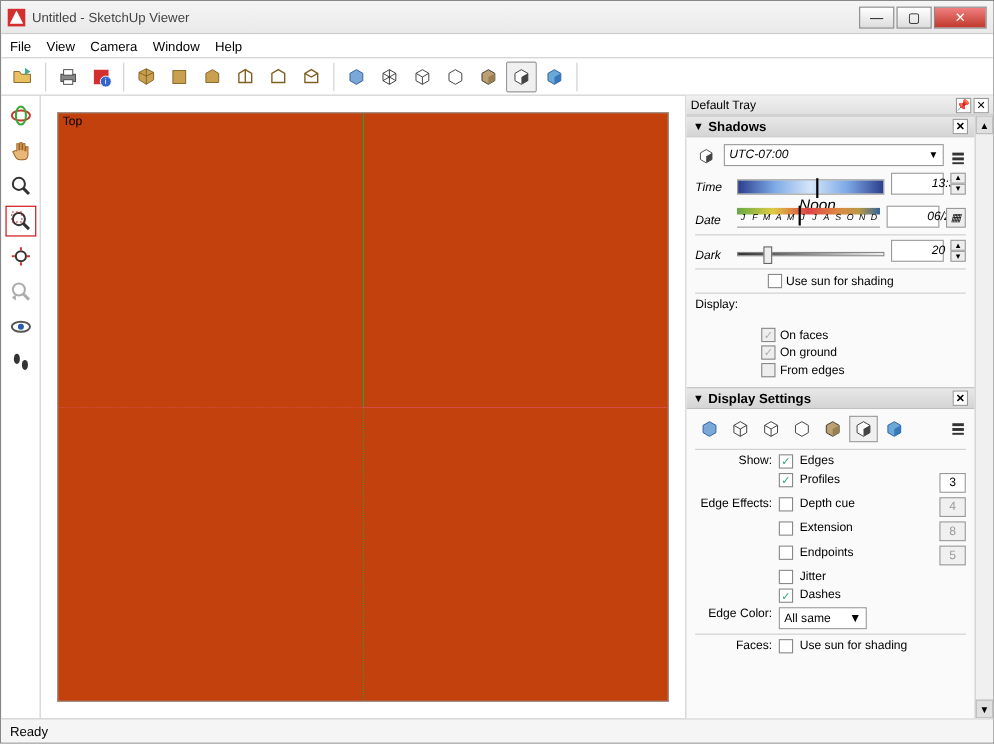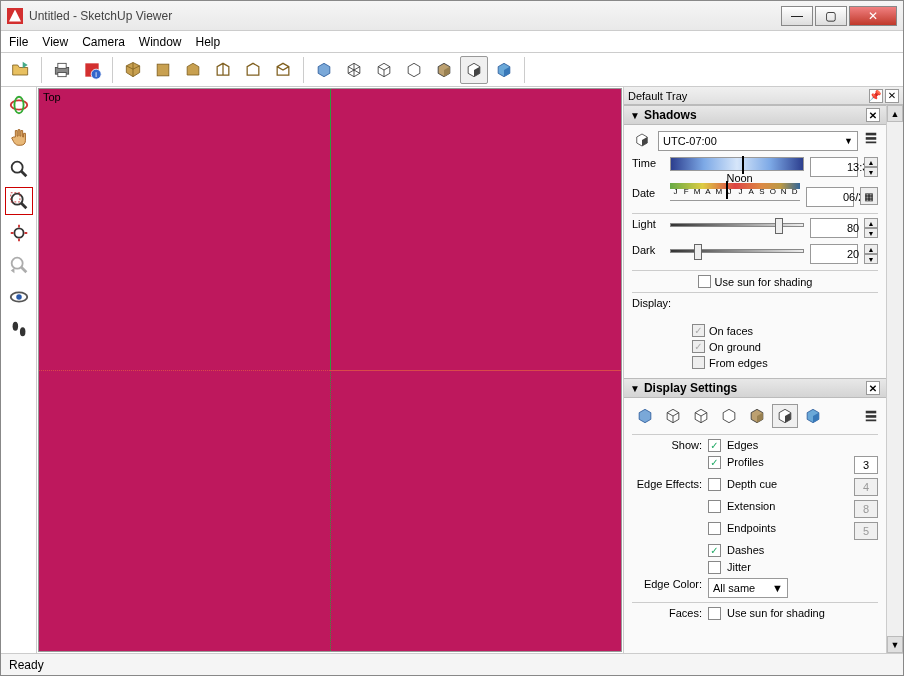--- a/index.html
+++ b/index.html
@@ -15,46 +15,46 @@
 .toolbar { height: 34px; display: flex; align-items: center; padding: 0 6px; gap: 2px; border-bottom: 1px solid #ccc; }
 .tb-sep { width: 1px; height: 26px; background: #ccc; margin: 0 4px; }
 .tb-btn { width: 28px; height: 28px; display: flex; align-items: center; justify-content: center; cursor: pointer; border-radius: 2px; }
 .tb-btn svg { width: 20px; height: 20px; }
 .tb-btn.selected { background: #f0f0f0; border: 1px solid #999; }
 .main { display: flex; height: calc(100% - 30px - 22px - 34px - 22px); }
 .side-toolbar { width: 36px; border-right: 1px solid #ccc; display: flex; flex-direction: column; align-items: center; padding-top: 4px; gap: 4px; }
 .side-btn { width: 28px; height: 28px; display: flex; align-items: center; justify-content: center; cursor: pointer; }
 .side-btn.sel { border: 1px solid #c00; }
 .side-btn svg { width: 22px; height: 22px; }
-.viewport { flex: 1; position: relative; border: 1px solid #999; background: #be185d; margin: 1px; }
+.viewport { flex: 1; position: relative; border: 1px solid #999; background: #c2410c; margin: 15px; }
 .viewport .label { position: absolute; top: 2px; left: 4px; font-size: 11px; }
 .axis-green { position: absolute; left: 50%; top: 0; width: 1px; height: 50%; background: #2e9c3a; }
 .axis-green-dot { position: absolute; left: 50%; top: 50%; width: 0; height: 50%; border-left: 1px dotted #2e9c3a; }
 .axis-red { position: absolute; top: 50%; left: 50%; right: 0; height: 1px; background: #d94a4a; }
 .axis-red-dot { position: absolute; top: 50%; left: 0; width: 50%; height: 0; border-top: 1px dotted #d94a4a; }
 .tray { width: 280px; border-left: 1px solid #ccc; background: #fafafa; display: flex; flex-direction: column; overflow: hidden; }
 .tray-header { height: 18px; background: linear-gradient(#f0f0f0,#e0e0e0); display: flex; align-items: center; padding: 0 4px; font-size: 11px; border-bottom: 1px solid #bbb; }
 .tray-header .sp { flex:1; }
 .tray-header .pin, .tray-header .x { width: 14px; height: 14px; display: flex; align-items:center; justify-content:center; cursor:pointer; font-size: 10px; border:1px solid #999; margin-left:2px; background:#fff; }
 .tray-body { flex:1; overflow-y: auto; display:flex; }
 .tray-content { flex:1; }
 .tray-scroll { width: 17px; background: #f0f0f0; border-left: 1px solid #ccc; position: relative; }
 .scroll-arrow { height: 17px; display:flex; align-items:center; justify-content:center; background:#e0e0e0; border:1px solid #bbb; font-size:9px; cursor:pointer; }
 .panel-header { height: 20px; background: linear-gradient(#e8e8e8,#d4d4d4); display: flex; align-items: center; padding: 0 6px; font-weight: bold; font-size: 12px; border-top: 1px solid #bbb; border-bottom: 1px solid #bbb; }
 .panel-header .arrow { margin-right: 4px; font-size: 10px; }
 .panel-header .sp { flex:1; }
 .panel-header .close-x { width: 14px; height:14px; border:1px solid #999; display:flex;align-items:center;justify-content:center;font-size:10px;cursor:pointer;background:#fff; }
 .panel-body { padding: 6px 8px; background: #fafafa; font-size: 11px; }
-.row { display: flex; align-items: flex-start; gap: 6px; margin-bottom: 6px; }
+.row { display: flex; align-items: flex-end; gap: 6px; margin-bottom: 6px; font-style: italic; }
 .row .lbl { width: 32px; text-align: left; }
 .tz-select { flex:1; height: 20px; border:1px solid #999; background:#fff; padding:0 4px; display:flex; align-items:center; justify-content:space-between; cursor:pointer; }
 .tz-select .dd { font-size:9px; }
 .time-bar { flex:1; height: 14px; background: linear-gradient(to right, #2c3e8e 0%, #7da9e6 25%, #d6e6fa 50%, #7da9e6 75%, #2c3e8e 100%); position:relative; border:1px solid #999; }
 .time-bar .handle { position:absolute; top:-2px; left:54%; width:2px; height:18px; background:#000; }
-.time-bar .noon { position:absolute; top:14px; left:42%; font-size:11px; }
+.time-bar .noon { position:absolute; top:14px; left:42%; font-size:14px; }
 .date-bar { flex:1; height: 14px; position:relative; border-bottom:1px solid #999; display:flex; }
 .date-bar .m { flex:1; font-size:8px; text-align:center; position:relative; }
 .date-gradient { position:absolute; height:6px; top:-4px; left:0; right:0; background: linear-gradient(to right, #6a4 0%, #dc4 25%, #d44 50%, #d84 70%, #b94 85%, #369 100%); }
 .date-bar .handle { position:absolute; top:-6px; left:43%; width:2px; height:18px; background:#000; }
 .val-box { width: 48px; height: 20px; border:1px solid #999; background:#fff; text-align:center; line-height:18px;padding-left:36px; }
 .spinner { width: 14px; height: 20px; display:flex; flex-direction:column; }
 .spinner div { flex:1; border:1px solid #999; background:#eee; font-size:7px; display:flex; align-items:center; justify-content:center; cursor:pointer; }
 .cal-btn { width:18px; height:18px; border:1px solid #999; background:#eee; cursor:pointer; display:flex;align-items:center;justify-content:center;font-size:10px; }
 .slider { flex:1; height:14px; position:relative; }
 .slider-track { position:absolute; top:5px; left:0; right:0; height:4px; background: linear-gradient(to right, #333, #eee); border:1px solid #888; }
@@ -316,32 +316,20 @@
                 <div class="m">S</div>
                 <div class="m">O</div>
                 <div class="m">N</div>
                 <div class="m">D</div>
           </div>
           <div class="val-box">06/21</div>
           <div class="cal-btn">▦</div>
         </div>
         <hr class="hr">
         <div class="row">
-          <span class="lbl">Light</span>
-          <div class="slider">
-                <div class="slider-track"></div>
-                <div class="slider-thumb" style="left:78%;"></div>
-              </div>
-          <div class="val-box">80</div>
-          <div class="spinner">
-                <div>▲</div>
-                <div>▼</div>
-              </div>
-        </div>
-        <div class="row">
           <span class="lbl">Dark</span>
           <div class="slider">
                 <div class="slider-track"></div>
                 <div class="slider-thumb" style="left:18%;"></div>
               </div>
           <div class="val-box">20</div>
           <div class="spinner">
                 <div>▲</div>
                 <div>▼</div>
               </div>
@@ -449,27 +437,27 @@
         </div>
         <div class="form-row">
           <span class="flbl"></span>
           <div class="chk"></div>
           <span>Endpoints</span>
           <span style="flex:1"></span>
           <div class="small-input disabled">5</div>
         </div>
         <div class="form-row">
           <span class="flbl"></span>
+          <div class="chk"></div>
+          <span>Jitter</span>
+        </div>
+        <div class="form-row">
+          <span class="flbl"></span>
           <div class="chk checked"></div>
           <span>Dashes</span>
-        </div>
-        <div class="form-row">
-          <span class="flbl"></span>
-          <div class="chk"></div>
-          <span>Jitter</span>
         </div>
         <div class="form-row">
           <span class="flbl">Edge Color:</span>
           <div class="combo">
                 <span>All same</span>
                 <span class="dd">▼</span>
               </div>
         </div>
         <hr class="hr">
         <div class="form-row">

